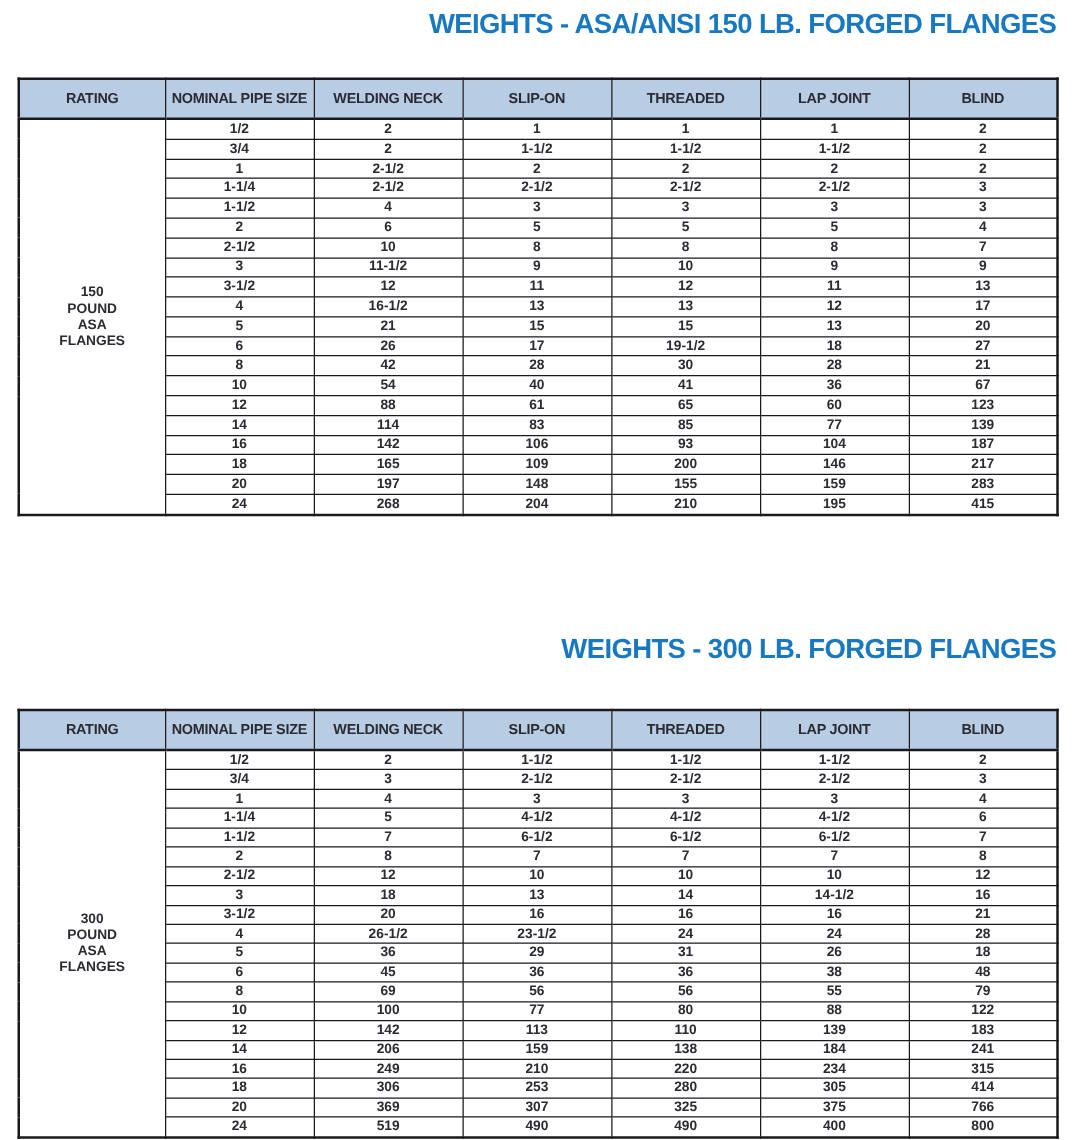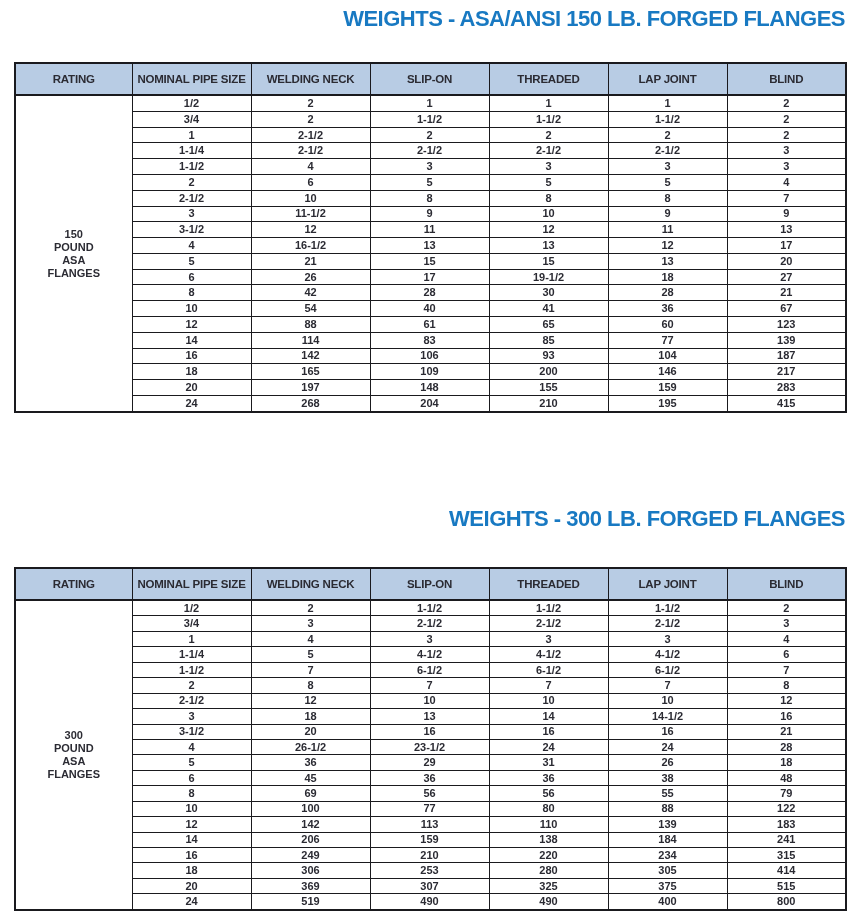--- a/index.html
+++ b/index.html
@@ -431,21 +431,21 @@
           <td>280</td>
           <td>305</td>
           <td>414</td>
         </tr>
         <tr>
           <td>20</td>
           <td>369</td>
           <td>307</td>
           <td>325</td>
           <td>375</td>
-          <td>515</td>
+          <td>766</td>
         </tr>
         <tr>
           <td>24</td>
           <td>519</td>
           <td>490</td>
           <td>490</td>
           <td>400</td>
           <td>800</td>
         </tr>
       </tbody>

